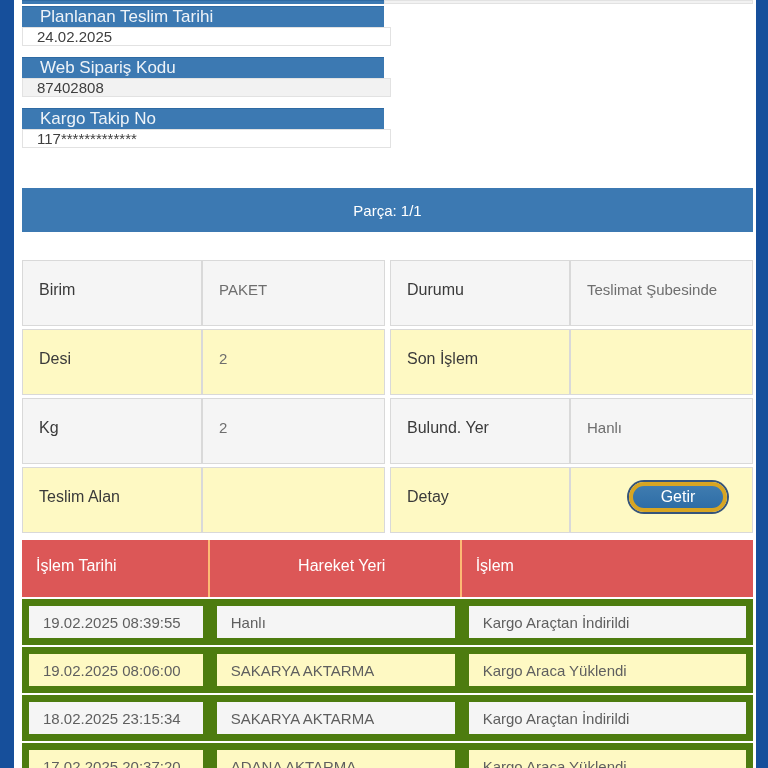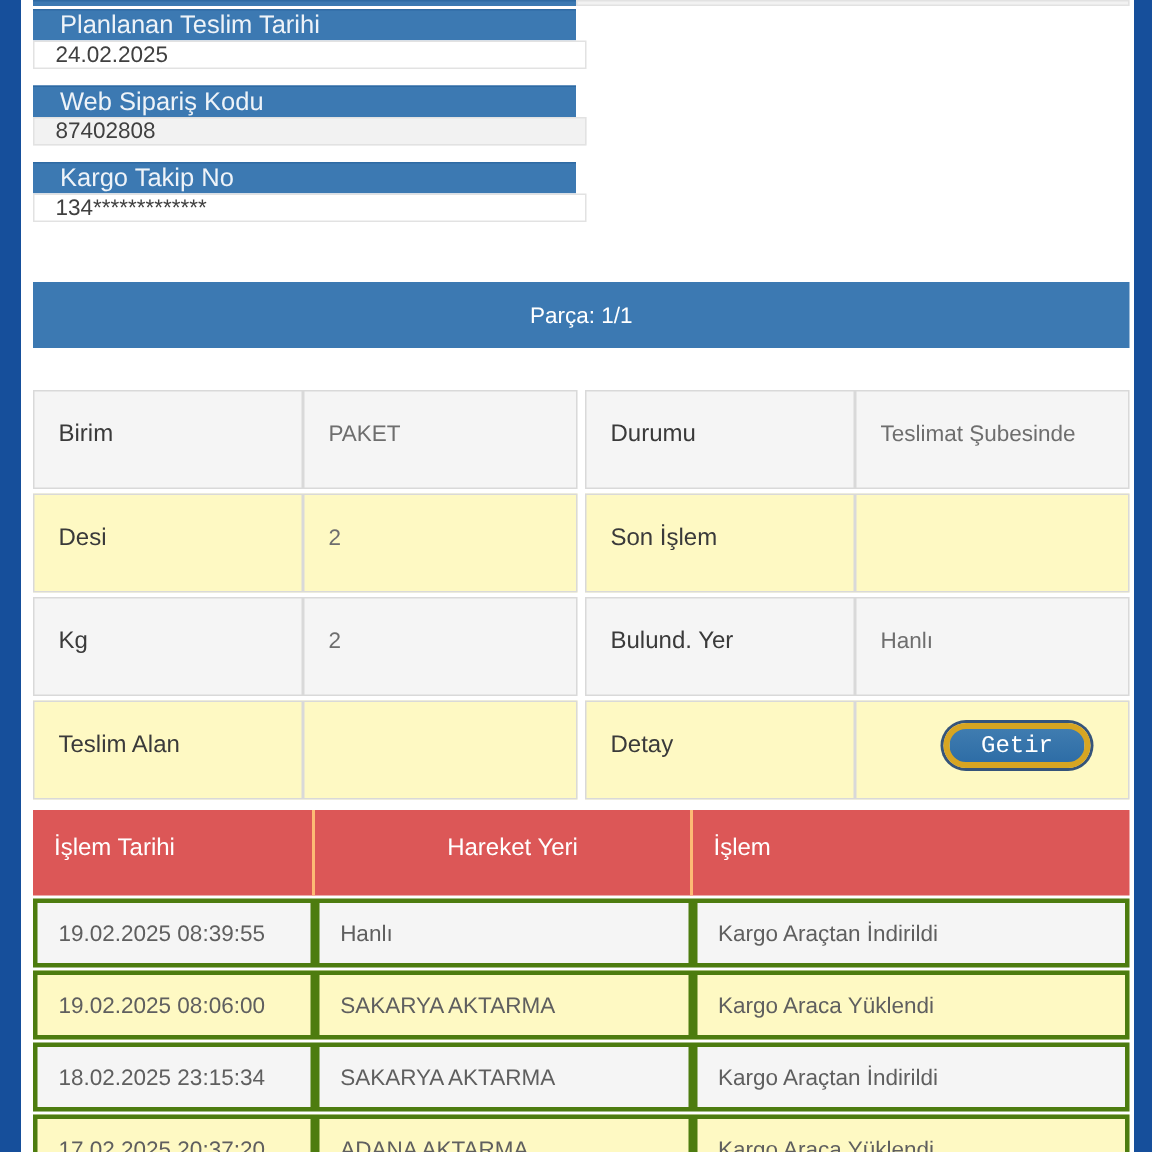--- a/index.html
+++ b/index.html
@@ -39,36 +39,36 @@
   .p-row { display:flex; height:66px; }
   .p-row .cell { border:1px solid #d9d9d9; padding:20px 0 0 16px; font-size:15px; }
   .p-row .p-lbl { width:180px; color:#3a3a3a; font-weight:500; font-size:16px; }
   .p-row .p-val { width:183px; color:#6e6e6e; }
   .stripe-a { background:#f5f5f5; }
   .stripe-b { background:#fef9c3; }
 
   .getir-btn {
     display:block; margin:-6px 0 0 42px; width:98px; height:30px;
     background:linear-gradient(#3f7cb0,#2e6da6); color:#ffffff; font-size:16px;
-    font-family:Liberation Mono, monospace;
+    font-family:Liberation Sans, sans-serif;
     border:4px solid #d7a522; border-radius:15px;
     box-shadow:0 0 0 2px #35547a; cursor:pointer; line-height:20px;
   }
 
   
   .movements { position:absolute; top:540px; left:0; width:731px; }
   .m-header { display:flex; height:57px; background:#dc5757; }
   .m-header .h-cell {
     color:#ffffff; font-size:16px; font-weight:500;
     padding:17px 0 0 14px;
   }
   .m-header .h-cell:nth-child(-n+2){ border-right:2px solid #fdba74; }
   .m-row { display:flex; height:46px; margin-top:2px; }
   .m-row .m-cell {
-    border:3px solid #4d7c0f; color:#5f5f5f; font-size:15px;
+    border:7px solid #4d7c0f; color:#5f5f5f; font-size:15px;
     display:flex; align-items:center; padding-left:14px;
   }
   .c1 { width:190px; } .c2 { width:255px;text-align:center; } .c3 { width:295px; }
 </style>
 </head>
 <body>
 
 <div class="edge edge-left"></div>
 <div class="edge edge-right"></div>
 
@@ -82,21 +82,21 @@
     <div class="info-row row-h">
       <div class="lbl">Planlanan Teslim Tarihi</div>
       <div class="val">24.02.2025</div>
     </div>
     <div class="info-row row-h">
       <div class="lbl">Web Sipariş Kodu</div>
       <div class="val val-gray">87402808</div>
     </div>
     <div class="info-row row-h">
       <div class="lbl">Kargo Takip No</div>
-      <div class="val">134*************</div>
+      <div class="val">117*************</div>
     </div>
   </div>
 
   <div class="parcel">
     <div class="parcel-header">Parça: 1/1</div>
     <div class="parcel-body">
 
       <div class="sub-table">
         <div class="p-row">
           <div class="cell p-lbl stripe-a">Birim</div>

